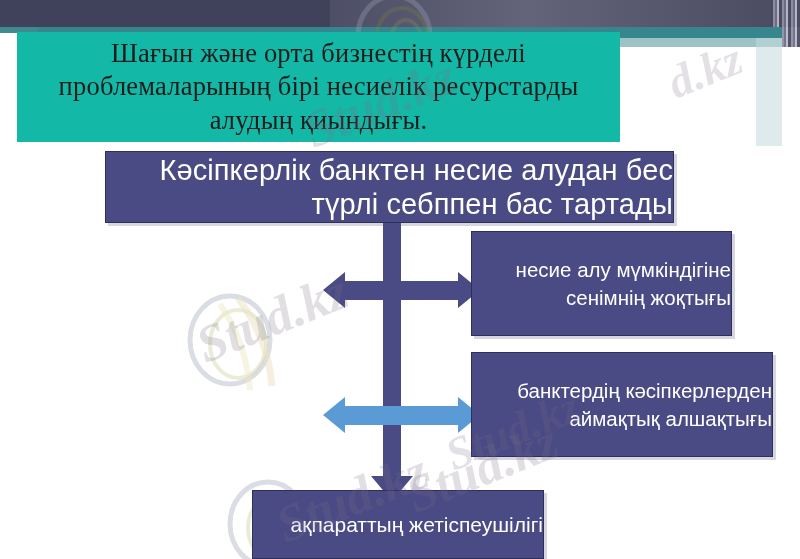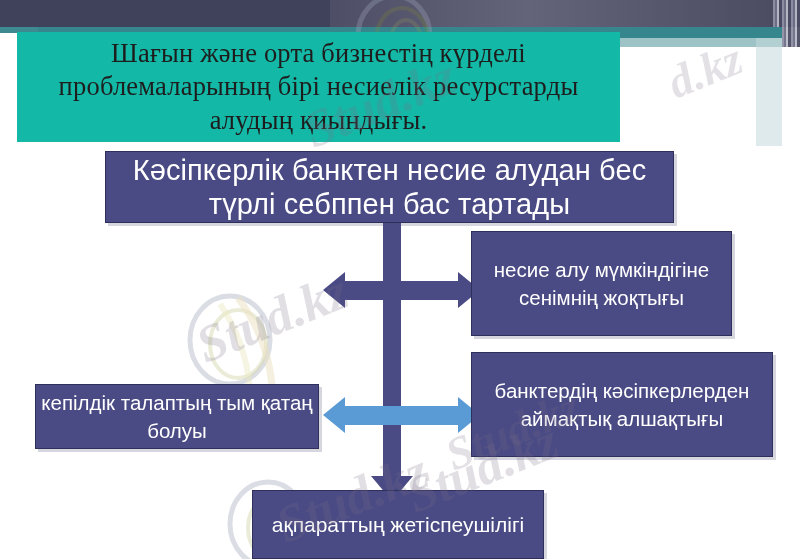--- a/index.html
+++ b/index.html
@@ -102,21 +102,21 @@
   
   .pbox {
     position: absolute;
     background: #4a4a84;
     border: 1px solid #2f2f5c;
     box-shadow: 3px 3px 0 rgba(120,120,150,0.30);
     display: flex;
     align-items: center;
     justify-content: center;
     color: #ffffff;
-    text-align: center;
+    text-align: right;
     box-sizing: border-box;
   }
   .pbox span { display: block; width: 100%; }
 
   #header-box {
     left: 105px; top: 151px;
     width: 569px; height: 72px;
     font-size: 29px;
     line-height: 1.18;
     letter-spacing: .1px;
@@ -284,23 +284,20 @@
 
   <div class="arrow-h" id="arrow-bottom">
     <div class="head-l"></div>
     <div class="shaft"></div>
     <div class="head-r"></div>
   </div>
 
   <div class="pbox" id="box-trust">
     <span>несие алу мүмкіндігіне сенімнің жоқтығы</span>
   </div>
-  <div class="pbox" id="box-collateral">
-    <span>кепілдік талаптың тым қатаң болуы</span>
-  </div>
   <div class="pbox" id="box-gap">
     <span>банктердің кәсіпкерлерден аймақтық алшақтығы</span>
   </div>
   <div class="pbox" id="box-info">
     <span>ақпараттың жетіспеушілігі</span>
   </div>
 
   <div class="wm" id="wm1">Stud.kz</div>
   <div class="wm" id="wm2">Stud.kz</div>
   <div class="wm" id="wm3">Stud.kz</div>

